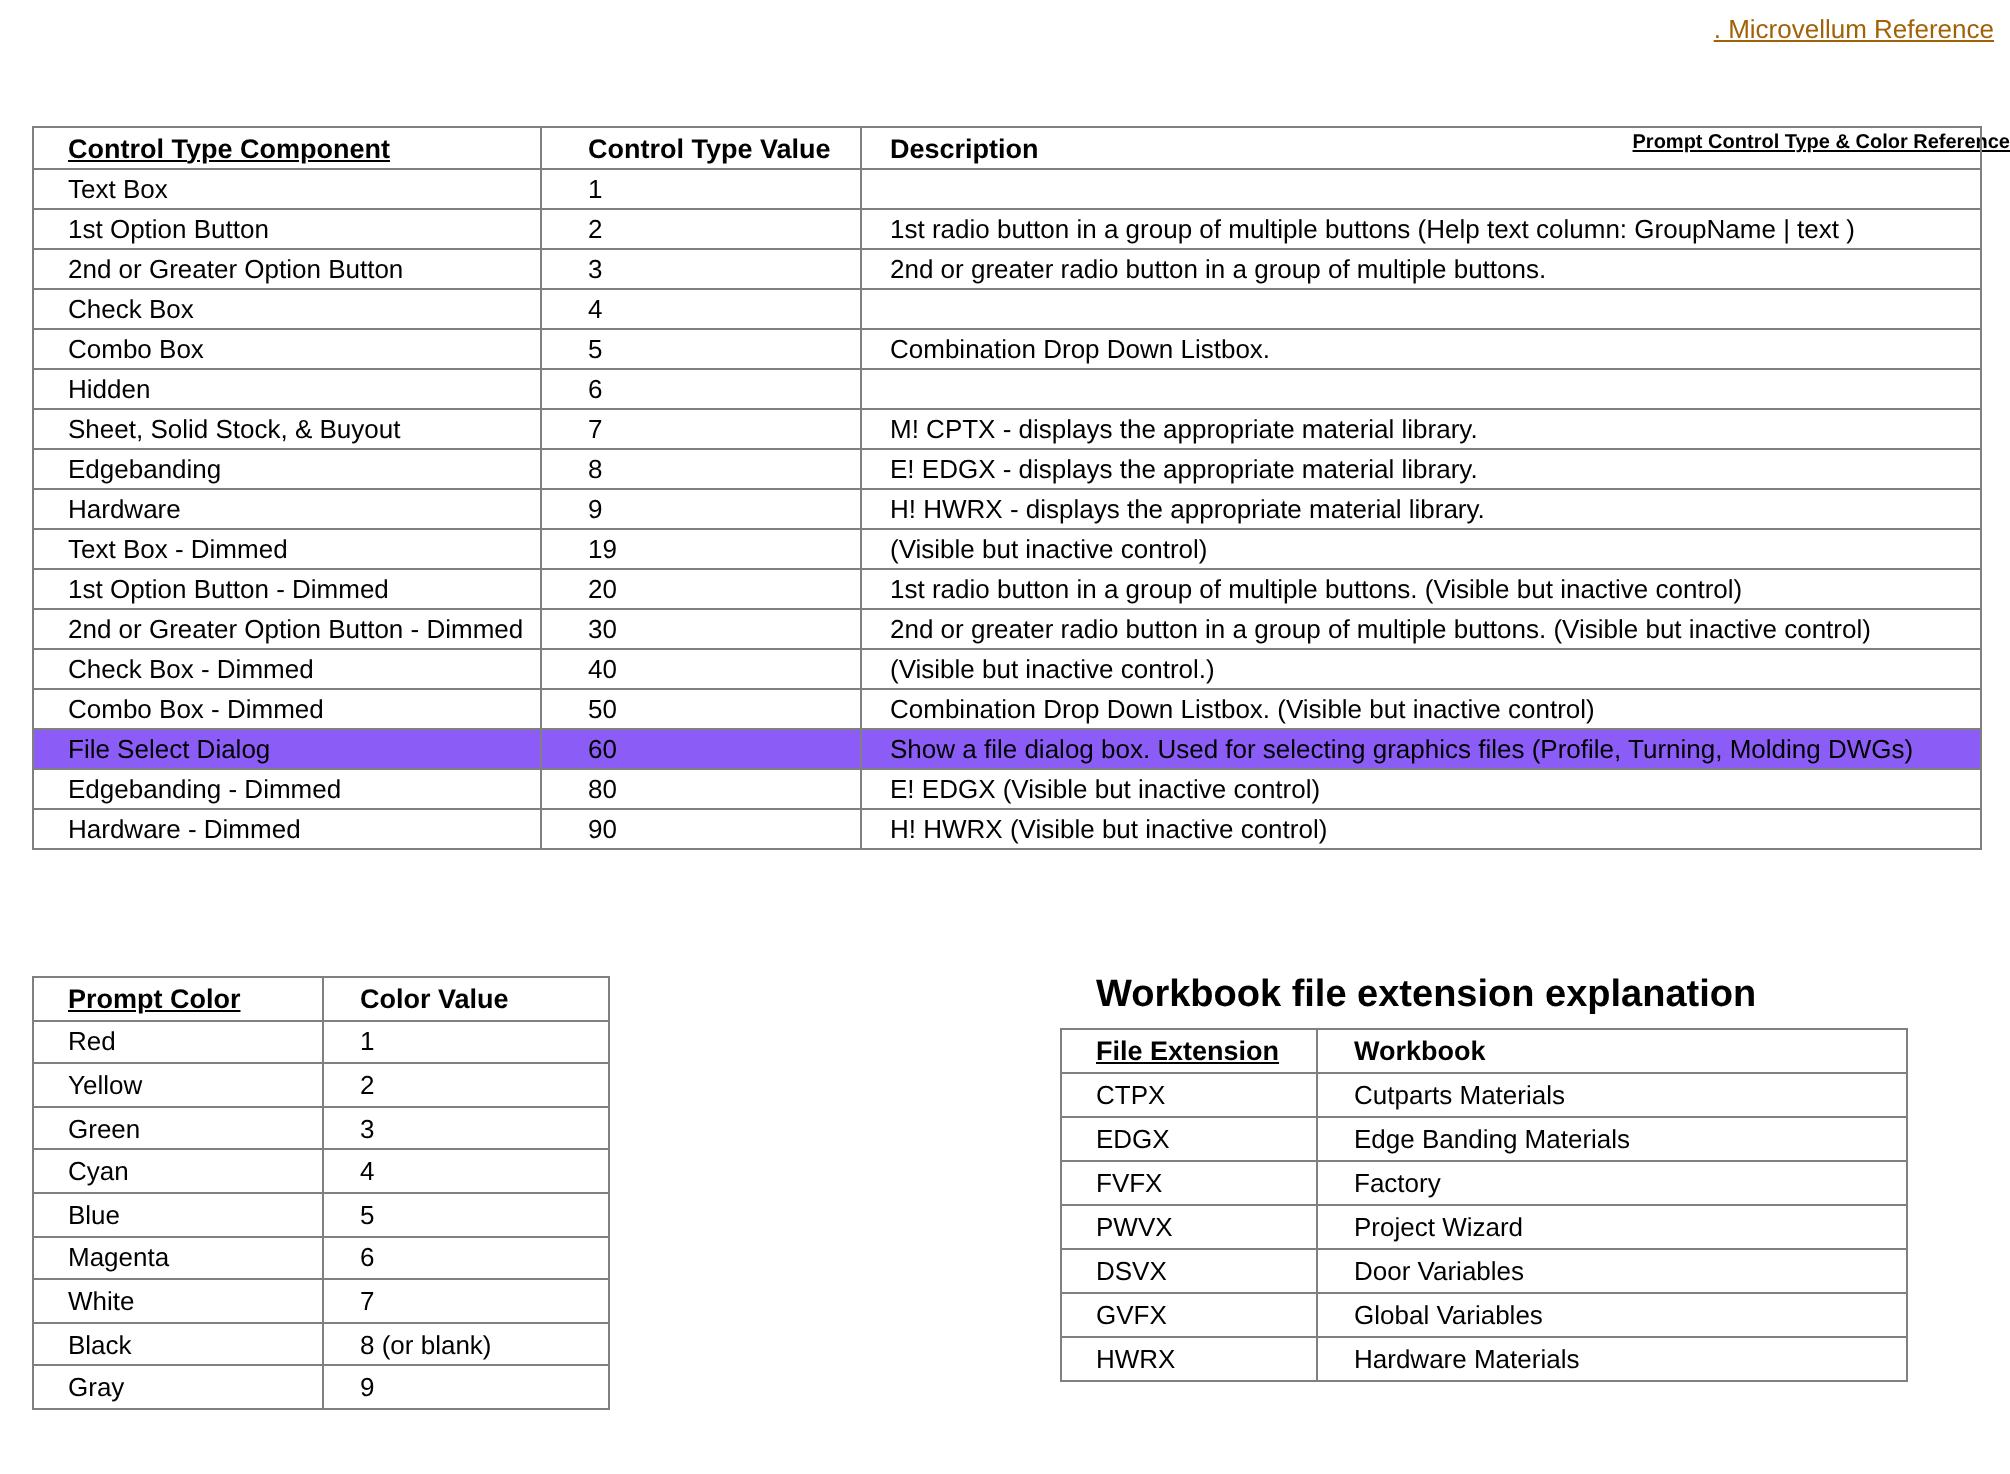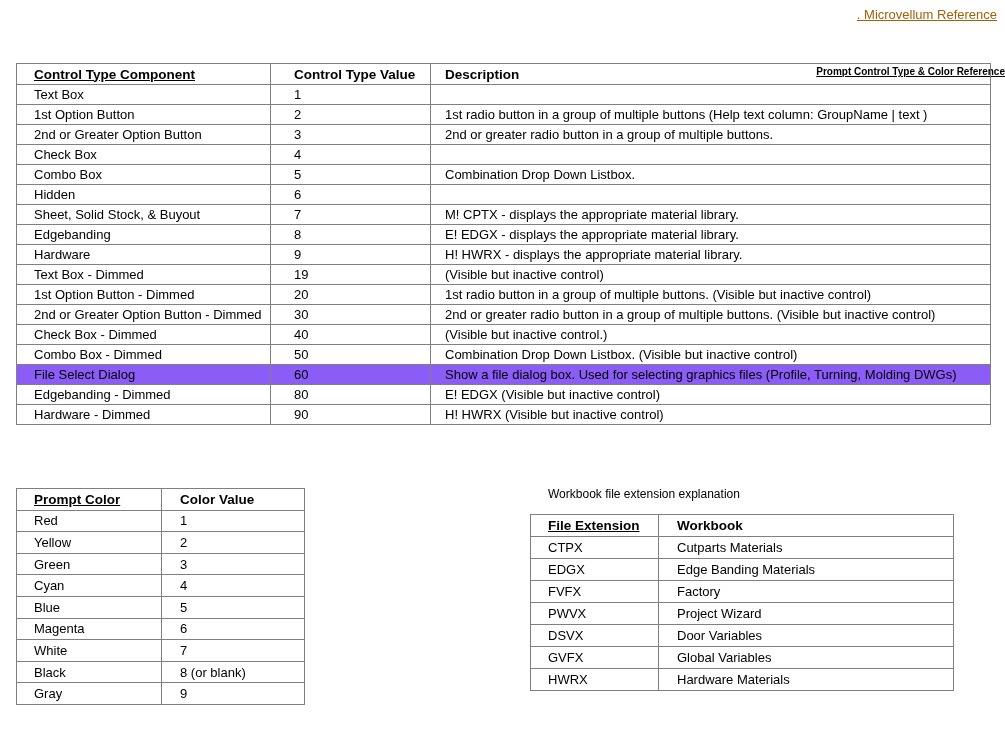--- a/index.html
+++ b/index.html
@@ -35,21 +35,21 @@
   .ctl-table .col-val { padding-left:23px; }
   .ctl-table .col-desc { padding-left:14px; }
   .ctl-table tr.hl td { background:#8b5cf6; }
 
   
   .pc-table { position:absolute; left:16px; top:488px; }
   .pc-table th, .pc-table td { height:20.6px; }
   .pc-table .col-val { padding-left:18px; }
 
   
-  .wb-caption { position:absolute; left:548px; top:487px; font-size:12px; }
+  .wb-caption { position:absolute; left:548px; top:487px; font-size:19px;font-weight:bold; }
   .wb-table { position:absolute; left:530px; top:514px; }
   .wb-table th, .wb-table td { height:21px; }
   .wb-table .col-wb { padding-left:18px; }
 </style>
 </head>
 <body>
 
 <div class="corner-link">. Microvellum Reference</div>
 
 <div class="page-title"><span>Prompt Control Type &amp; Color Reference</span></div>

